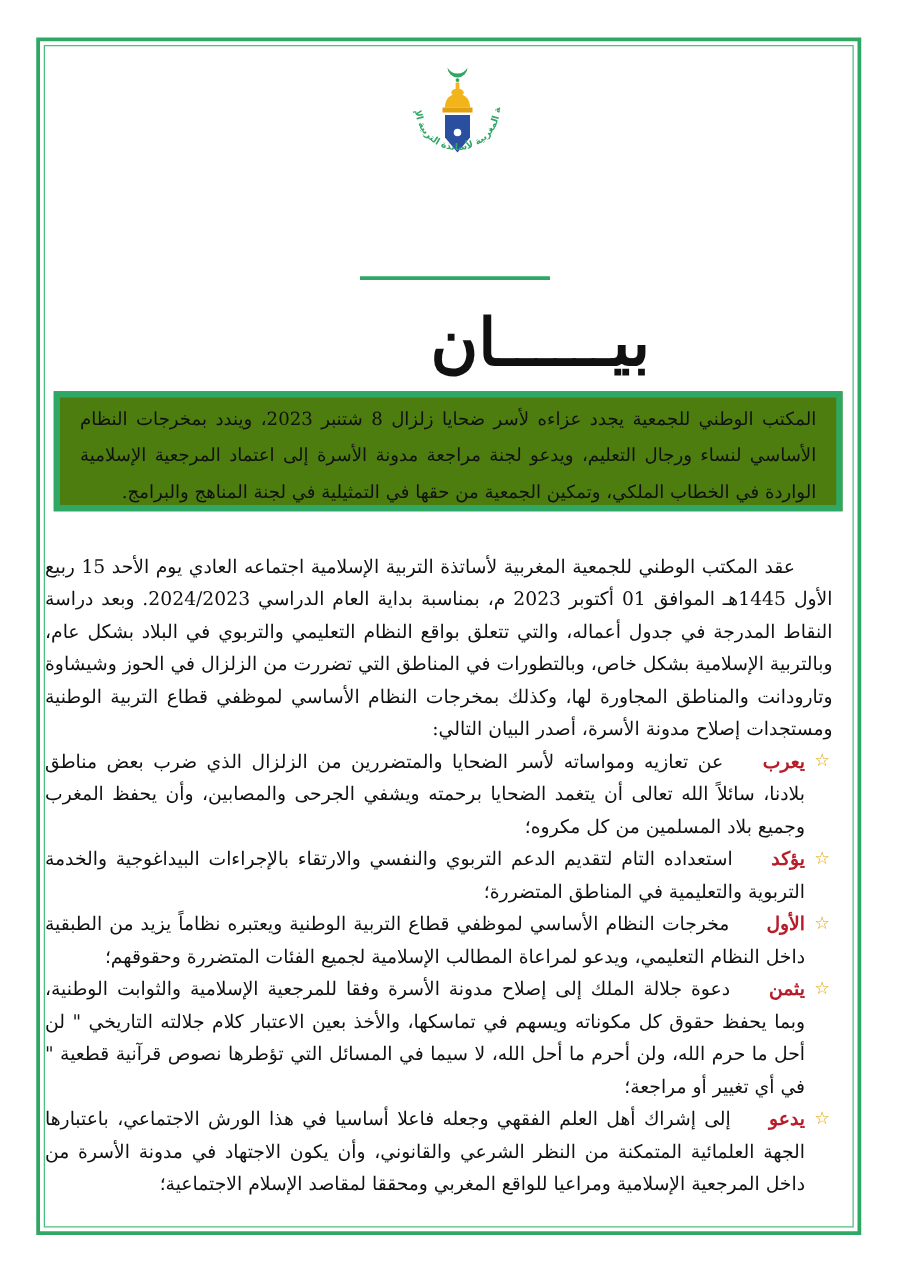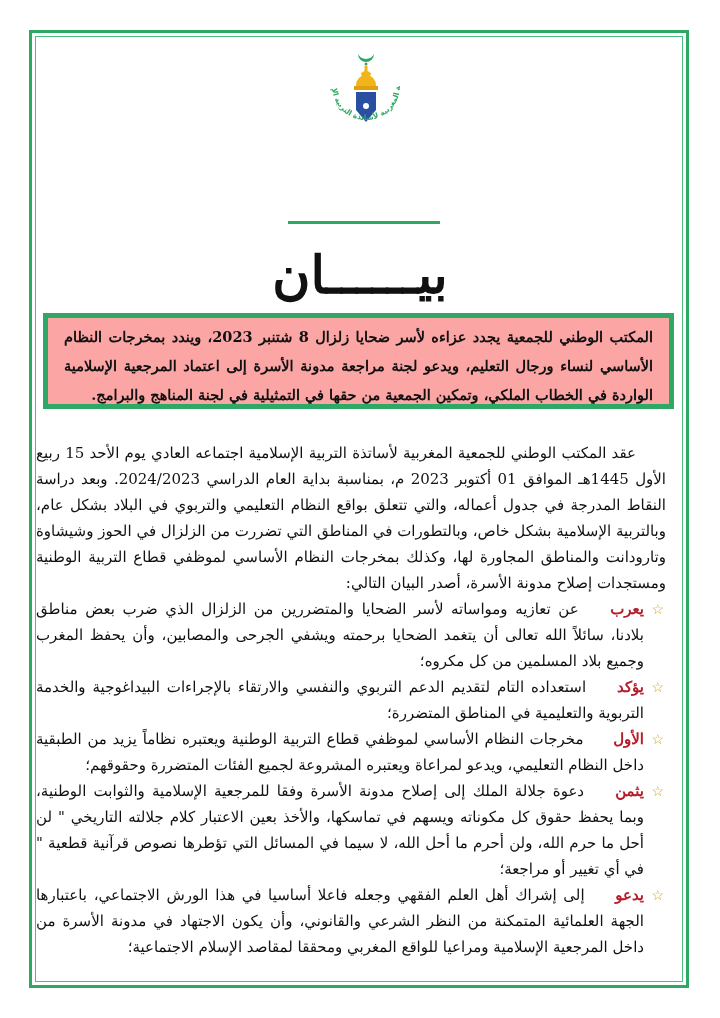--- a/index.html
+++ b/index.html
@@ -17,27 +17,27 @@
   }
   .logo { position: absolute; left: 318px; top: 48px; width: 96px; height: 96px; }
   .header {
     position: absolute; left: 60px; top: 150px; width: 600px; text-align: center; direction: rtl;
     font-weight: bold; font-size: 17px; line-height: 27px;
   }
   .header-rule {
     position: absolute; left: 288px; top: 221px; width: 152px; height: 3px; background: #2fa866;
   }
   .title {
-    position: absolute; left: 200px; top: 245px; width: 320px; text-align: center; direction: rtl;
+    position: absolute; left: 200px; top: 245px; width: 320px; text-align: right; direction: rtl;
     font-size: 52px; font-weight: bold; line-height: 60px; letter-spacing: 2px;
   }
   .summary-box {
     position: absolute; left: 43px; top: 313px; width: 631px; height: 96px; box-sizing: border-box;
-    background: #fca5a5; border: 5px solid #2fa866; padding: 4px 16px;
-    direction: rtl; text-align: justify; font-weight: bold; font-size: 14.5px; line-height: 29px;
+    background: #4d7c0f; border: 5px solid #2fa866; padding: 4px 16px;
+    direction: rtl; text-align: justify; font-weight: normal; font-size: 14.5px; line-height: 29px;
     text-align-last: right;
   }
   .body-text {
     position: absolute; left: 36px; top: 440px; width: 630px; direction: rtl;
     text-align: justify; font-size: 15px; line-height: 26px;
   }
   .intro { text-indent: 30px; margin: 0 0 0 0; }
   .items { list-style: none; margin: 0; padding: 0; }
   .item { position: relative; padding-right: 22px; margin: 0; }
   .star {
@@ -90,21 +90,21 @@
     <li class="item">
       <span class="star">☆</span>
       <span class="kw">يعرب</span><span> عن تعازيه ومواساته لأسر الضحايا والمتضررين من الزلزال الذي ضرب بعض مناطق بلادنا، سائلاً الله تعالى أن يتغمد الضحايا برحمته ويشفي الجرحى والمصابين، وأن يحفظ المغرب وجميع بلاد المسلمين من كل مكروه؛</span>
     </li>
     <li class="item">
       <span class="star">☆</span>
       <span class="kw">يؤكد</span><span> استعداده التام لتقديم الدعم التربوي والنفسي والارتقاء بالإجراءات البيداغوجية والخدمة التربوية والتعليمية في المناطق المتضررة؛</span>
     </li>
     <li class="item">
       <span class="star">☆</span>
-      <span class="kw">الأول</span><span> مخرجات النظام الأساسي لموظفي قطاع التربية الوطنية ويعتبره نظاماً يزيد من الطبقية داخل النظام التعليمي، ويدعو لمراعاة ويعتبره المشروعة لجميع الفئات المتضررة وحقوقهم؛</span>
+      <span class="kw">الأول</span><span> مخرجات النظام الأساسي لموظفي قطاع التربية الوطنية ويعتبره نظاماً يزيد من الطبقية داخل النظام التعليمي، ويدعو لمراعاة المطالب الإسلامية لجميع الفئات المتضررة وحقوقهم؛</span>
     </li>
     <li class="item">
       <span class="star">☆</span>
       <span class="kw">يثمن</span><span> دعوة جلالة الملك إلى إصلاح مدونة الأسرة وفقا للمرجعية الإسلامية والثوابت الوطنية، وبما يحفظ حقوق كل مكوناته ويسهم في تماسكها، والأخذ بعين الاعتبار كلام جلالته التاريخي " لن أحل ما حرم الله، ولن أحرم ما أحل الله، لا سيما في المسائل التي تؤطرها نصوص قرآنية قطعية " في أي تغيير أو مراجعة؛</span>
     </li>
     <li class="item">
       <span class="star">☆</span>
       <span class="kw">يدعو</span><span> إلى إشراك أهل العلم الفقهي وجعله فاعلا أساسيا في هذا الورش الاجتماعي، باعتبارها الجهة العلمائية المتمكنة من النظر الشرعي والقانوني، وأن يكون الاجتهاد في مدونة الأسرة من داخل المرجعية الإسلامية ومراعيا للواقع المغربي ومحققا لمقاصد الإسلام الاجتماعية؛</span>
     </li>
   </ul>

